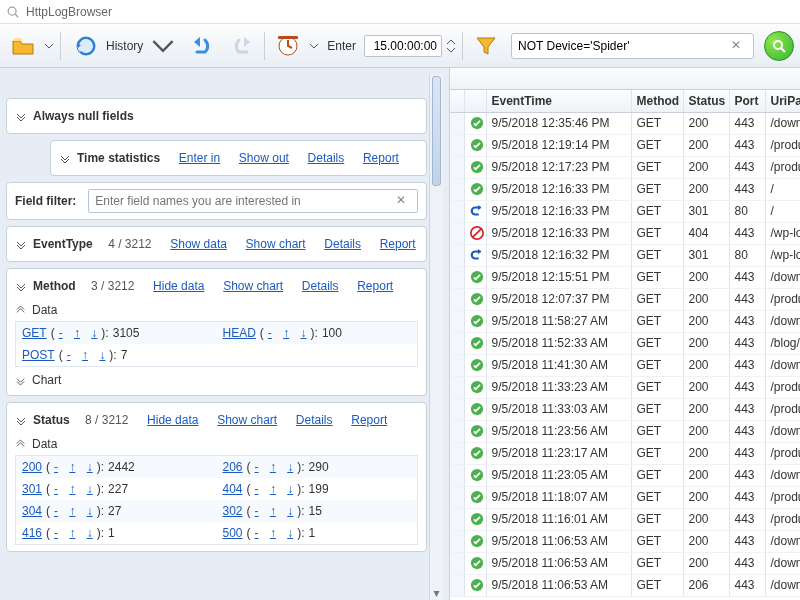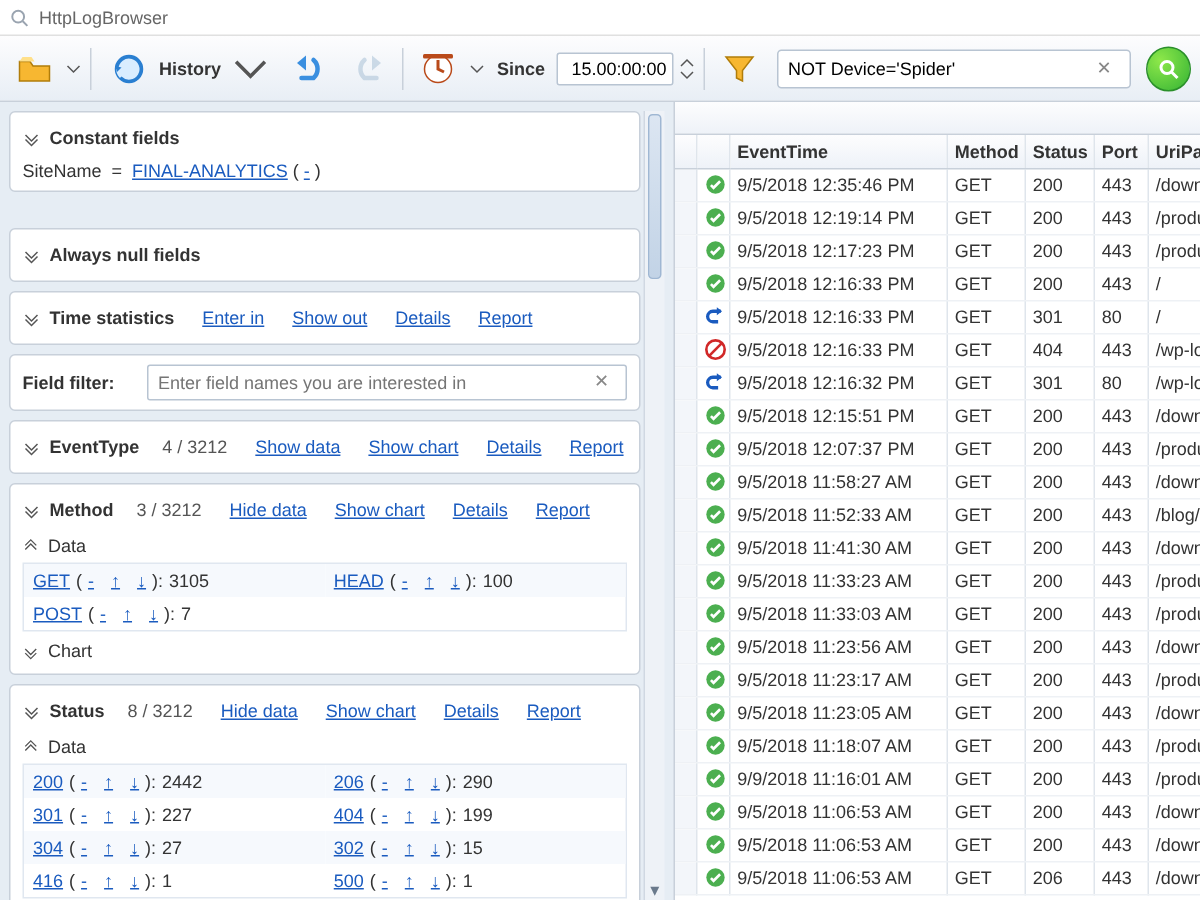--- a/index.html
+++ b/index.html
@@ -25,21 +25,21 @@
     border-bottom: 1px solid #c8d0da;
   }
   .tbtn {
     height: 32px; min-width: 32px; display: flex; align-items: center; justify-content: center;
     gap: 4px; padding: 0 4px;
     border: 1px solid transparent; border-radius: 3px;
     cursor: pointer;
   }
   .tbtn svg { width: 24px; height: 24px; }
   .tsep { width: 1px; height: 28px; background: #c8d0da; margin: 0 2px; }
-  .tlabel { font-size: 12px; color: #333; padding: 0 4px; font-weight: bold; }
+  .tlabel { font-size: 12px; color: #333; padding: 0 4px; }
   .since-input {
     width: 78px; height: 22px; border: 1px solid #b8c4d2; border-radius: 2px;
     font-size: 12px; padding: 0 4px; text-align: right;
   }
   .filterbox {
     flex: 1; height: 26px; display: flex; align-items: center;
     background: #fff; border: 1px solid #b8c4d2; border-radius: 3px;
     padding: 0 6px; gap: 6px; margin-left: 4px;
   }
   .filterbox input { flex: 1; border: none; outline: none; font-size: 12px; }
@@ -88,21 +88,21 @@
     width: 50%; padding: 4px 6px; display: flex; align-items: center; gap: 4px;
   }
   .valcell:nth-child(4n+1), .valcell:nth-child(4n+2){ background:#f6f9fd; }
   .ctrl { display:inline-flex; gap:4px; }
   .ctrl a, .ctrl span.l { color:#1a5bbf; text-decoration: underline; cursor:pointer; }
   .paren { color:#333; }
   .filter-input {
     flex:1; height: 24px; border:1px solid #b8c4d2; border-radius: 2px;
     padding: 0 6px; font-size: 12px; color:#888;
   }
-  .filter-row { display:flex; align-items:center; gap:22px;}
+  .filter-row { display:flex; align-items:center; gap:12px;}
   
   .vscroll {
     position:absolute; right:0; top:0; bottom:0; width:14px;
     background:#eef2f7; border-left:1px solid #d0d8e2;
   }
   .vscroll .thumb {
     position:absolute; left:2px; right:2px; top:2px; height:110px;
     background: linear-gradient(#dce6f2,#c2d3e6);
     border:1px solid #9fb7d3; border-radius:3px;
   }
@@ -178,21 +178,21 @@
   <div class="tbtn">
     <svg viewBox="0 0 24 24">
         <circle cx="12" cy="12" r="9" fill="#fff" stroke="#b94a1a"></circle>
         <path d="M12 6v6l4 2" stroke="#b94a1a" fill="none" stroke-width="2"></path>
         <rect x="2" y="2" width="20" height="3" fill="#b94a1a" rx="1"></rect>
       </svg>
   </div>
   <svg class="dropdown-arrow" viewBox="0 0 10 10">
       <path d="M1 3l4 4 4-4" fill="none" stroke="#555"></path>
     </svg>
-  <span class="tlabel">Since</span>
+  <span class="tlabel">Enter</span>
   <input class="since-input" value="15.00:00:00" style="">
   <svg class="dropdown-arrow" viewBox="0 0 10 16" style="height:20px">
       <path d="M1 6l4-4 4 4M1 10l4 4 4-4" fill="none" stroke="#555"></path>
     </svg>
   <div class="tsep"></div>
   <div class="tbtn">
     <svg viewBox="0 0 24 24">
         <path d="M3 4h18l-7 9v7l-4-2v-5z" fill="#f7b731" stroke="#b17d0a"></path>
       </svg>
   </div>
@@ -206,45 +206,31 @@
         <line x1="10" y1="10" x2="14" y2="14"></line>
       </svg>
   </div>
 </div>
 
 <div class="main">
 
   <div class="left">
     <div class="scroll-col">
 
-      <div class="panel">
-        <div class="panel-h">
-          <svg class="chev down" viewBox="0 0 12 12">
-              <path d="M2 8l4-4 4 4M2 5l4-4 4 4" fill="none" stroke="#555"></path>
-            </svg>
-          <span>Constant fields</span>
-        </div>
-        <div class="panel-body">
-          <span class="sub">SiteName</span>
-          <span class="sub"> &nbsp;=&nbsp; </span>
-          <a class="link">FINAL-ANALYTICS</a>
-          <span class="paren"> ( </span><a class="link">-</a><span class="paren"> )</span>
-        </div>
-      </div>
 
       <div class="panel" style="margin-top:24px;">
         <div class="panel-h">
           <svg class="chev down" viewBox="0 0 12 12">
               <path d="M2 8l4-4 4 4M2 5l4-4 4 4" fill="none" stroke="#555"></path>
             </svg>
           <span>Always null fields</span>
         </div>
       </div>
 
-      <div class="panel" style="margin-top:6px;">
+      <div class="panel" style="margin-top:6px;margin-left:44px;">
         <div class="panel-h">
           <svg class="chev down" viewBox="0 0 12 12">
               <path d="M2 8l4-4 4 4M2 5l4-4 4 4" fill="none" stroke="#555"></path>
             </svg>
           <span>Time statistics</span>&nbsp;&nbsp;
           <a class="link">Enter in</a>&nbsp;&nbsp;
           <a class="link">Show out</a>&nbsp;&nbsp;
           <a class="link">Details</a>&nbsp;&nbsp;
           <a class="link">Report</a>
         </div>
@@ -631,21 +617,21 @@
      <td class="num">200</td>
      <td class="num">443</td>
      <td>/produ</td>
    </tr>
             <tr>
      <td class="gutter-cell"></td>
      <td class="icon"><svg viewBox="0 0 16 16">
                   <circle cx="8" cy="8" r="7" fill="#4caf50"></circle>
                   <path d="M4.5 8.5l2 2 5-5" stroke="#fff" stroke-width="2" fill="none"></path>
                 </svg></td>
-     <td>9/9/2018 11:16:01 AM</td>
+     <td>9/5/2018 11:16:01 AM</td>
      <td>GET</td>
      <td class="num">200</td>
      <td class="num">443</td>
      <td>/produ</td>
    </tr>
             <tr>
      <td class="gutter-cell"></td>
      <td class="icon"><svg viewBox="0 0 16 16">
                   <circle cx="8" cy="8" r="7" fill="#4caf50"></circle>
                   <path d="M4.5 8.5l2 2 5-5" stroke="#fff" stroke-width="2" fill="none"></path>

